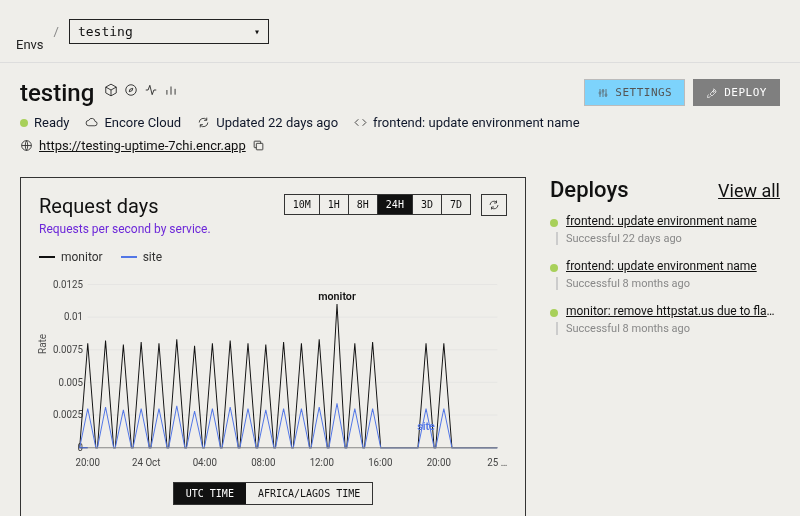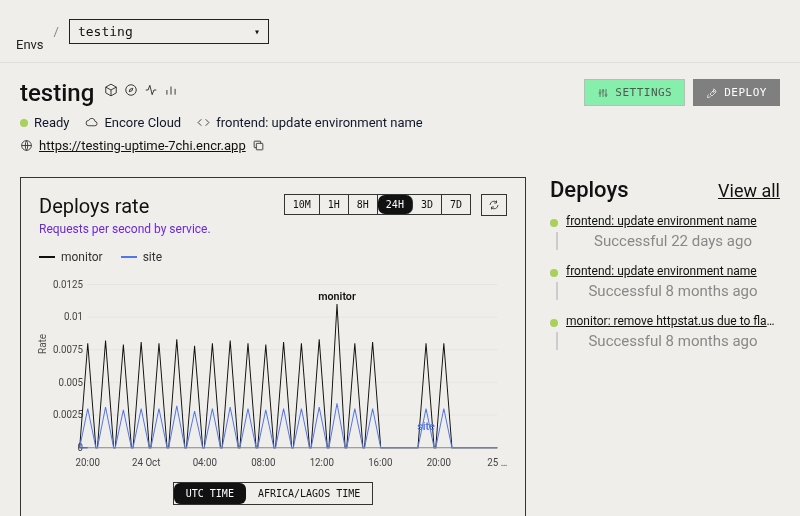--- a/index.html
+++ b/index.html
@@ -71,21 +71,21 @@
     display: flex;
     align-items: center;
     gap: 6px;
     font-size: 13px;
   }
   .link-row a { color: #111; text-decoration: underline; }
 
   .actions { display: flex; gap: 8px; }
   .btn {
     border: 1px solid #bbb;
-    background: #86efac;
+    background: #7dd3fc;
     padding: 6px 12px;
     font-family: ui-monospace, Menlo, monospace;
     font-size: 11px;
     letter-spacing: 0.5px;
     display: flex;
     align-items: center;
     gap: 6px;
     cursor: pointer;
     color: #555;
   }
@@ -121,21 +121,21 @@
     border: 1px solid #333;
   }
   .range-btn {
     padding: 4px 8px;
     font-family: ui-monospace, Menlo, monospace;
     font-size: 10px;
     border-right: 1px solid #333;
     cursor: pointer;
   }
   .range-btn:last-child { border-right: none; }
-  .range-btn.active { background: #111; color: #fff; border-radius: 7px; }
+  .range-btn.active { background: #111; color: #fff; }
   .refresh-btn {
     border: 1px solid #333;
     padding: 4px 6px;
     margin-left: 10px;
     cursor: pointer;
     display: flex;
     align-items: center;
   }
   .refresh-btn svg { width: 12px; height: 12px; stroke: #222; fill: none; stroke-width: 1.5; }
 
@@ -166,21 +166,21 @@
   .tick-text { font-size: 10px; fill: #444; font-family: inherit; }
 
   .tz-toggle {
     display: flex;
     border: 1px solid #333;
     width: fit-content;
     margin: 8px auto 0;
     font-family: ui-monospace, Menlo, monospace;
     font-size: 10px;
   }
-  .tz-btn { padding: 5px 12px; cursor: pointer; border-radius: 6px; }
+  .tz-btn { padding: 5px 12px; cursor: pointer; }
   .tz-btn.active { background: #111; color: #fff; }
 
   .deploys { width: 230px; }
   .deploys-head {
     display: flex;
     justify-content: space-between;
     align-items: baseline;
     margin-bottom: 12px;
   }
   .deploys-head h2 { font-size: 22px; font-weight: 500; }
@@ -196,28 +196,27 @@
   }
   .deploy-title {
     font-size: 12px;
     text-decoration: underline;
     color: #111;
     white-space: nowrap;
     overflow: hidden;
     text-overflow: ellipsis;
   }
   .deploy-sub {
-    font-size: 15px;
+    font-size: 11px;
     color: #888;
     margin-top: 4px;
     padding-left: 0;
     border-left: 2px solid #ccc;
     margin-left: -10px;
     padding-left: 8px;
-    text-align: center;
   }
 
   .mini-icon { width: 13px; height: 13px; stroke: #222; fill: none; stroke-width: 1.5; flex-shrink: 0; }
 </style>
 </head>
 <body>
 
 <div class="topbar">
   <span class="crumb-label">Envs</span>
   <span class="crumb-sep">/</span>
@@ -254,20 +253,26 @@
           <span>Ready</span>
         </div>
         <div class="item">
           <svg class="mini-icon" viewBox="0 0 24 24">
               <path d="M7 18a5 5 0 0 1 0-10 6 6 0 0 1 11.5 2A4 4 0 0 1 18 18Z"></path>
             </svg>
           <span>Encore Cloud</span>
         </div>
         <div class="item">
           <svg class="mini-icon" viewBox="0 0 24 24">
+              <path d="M4 12a8 8 0 0 1 14-5M20 12a8 8 0 0 1-14 5M18 3v5h-5M6 21v-5h5"></path>
+            </svg>
+          <span>Updated 22 days ago</span>
+        </div>
+        <div class="item">
+          <svg class="mini-icon" viewBox="0 0 24 24">
               <path d="M8 6 L2 12 L8 18 M16 6 L22 12 L16 18"></path>
             </svg>
           <span>frontend: update environment name</span>
         </div>
       </div>
 
       <div class="link-row">
         <svg class="mini-icon" viewBox="0 0 24 24">
             <circle cx="12" cy="12" r="9"></circle>
             <path d="M3 12h18M12 3c3 3 3 15 0 18M12 3c-3 3-3 15 0 18"></path>
@@ -297,21 +302,21 @@
           </svg>
         <span>DEPLOY</span>
       </div>
     </div>
   </div>
 
   <div class="body-row">
     <div class="chart-card">
       <div class="chart-head">
         <div>
-          <div class="chart-title">Deploys rate</div>
+          <div class="chart-title">Request days</div>
           <div class="chart-sub">Requests per second by service.</div>
         </div>
         <div style="display:flex;align-items:flex-start">
           <div class="range-group" id="range-group">
               <div class="range-btn">10M</div>
               <div class="range-btn">1H</div>
               <div class="range-btn">8H</div>
               <div class="range-btn active">24H</div>
               <div class="range-btn">3D</div>
               <div class="range-btn">7D</div>

